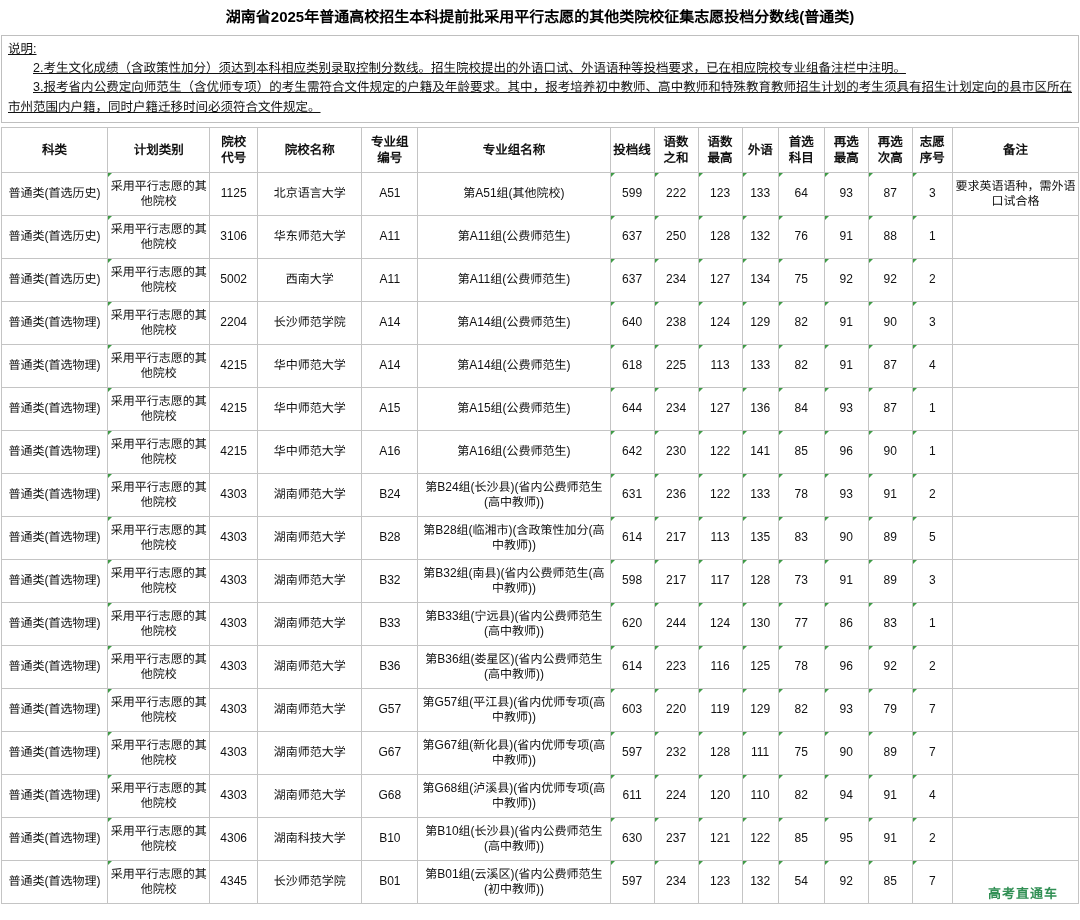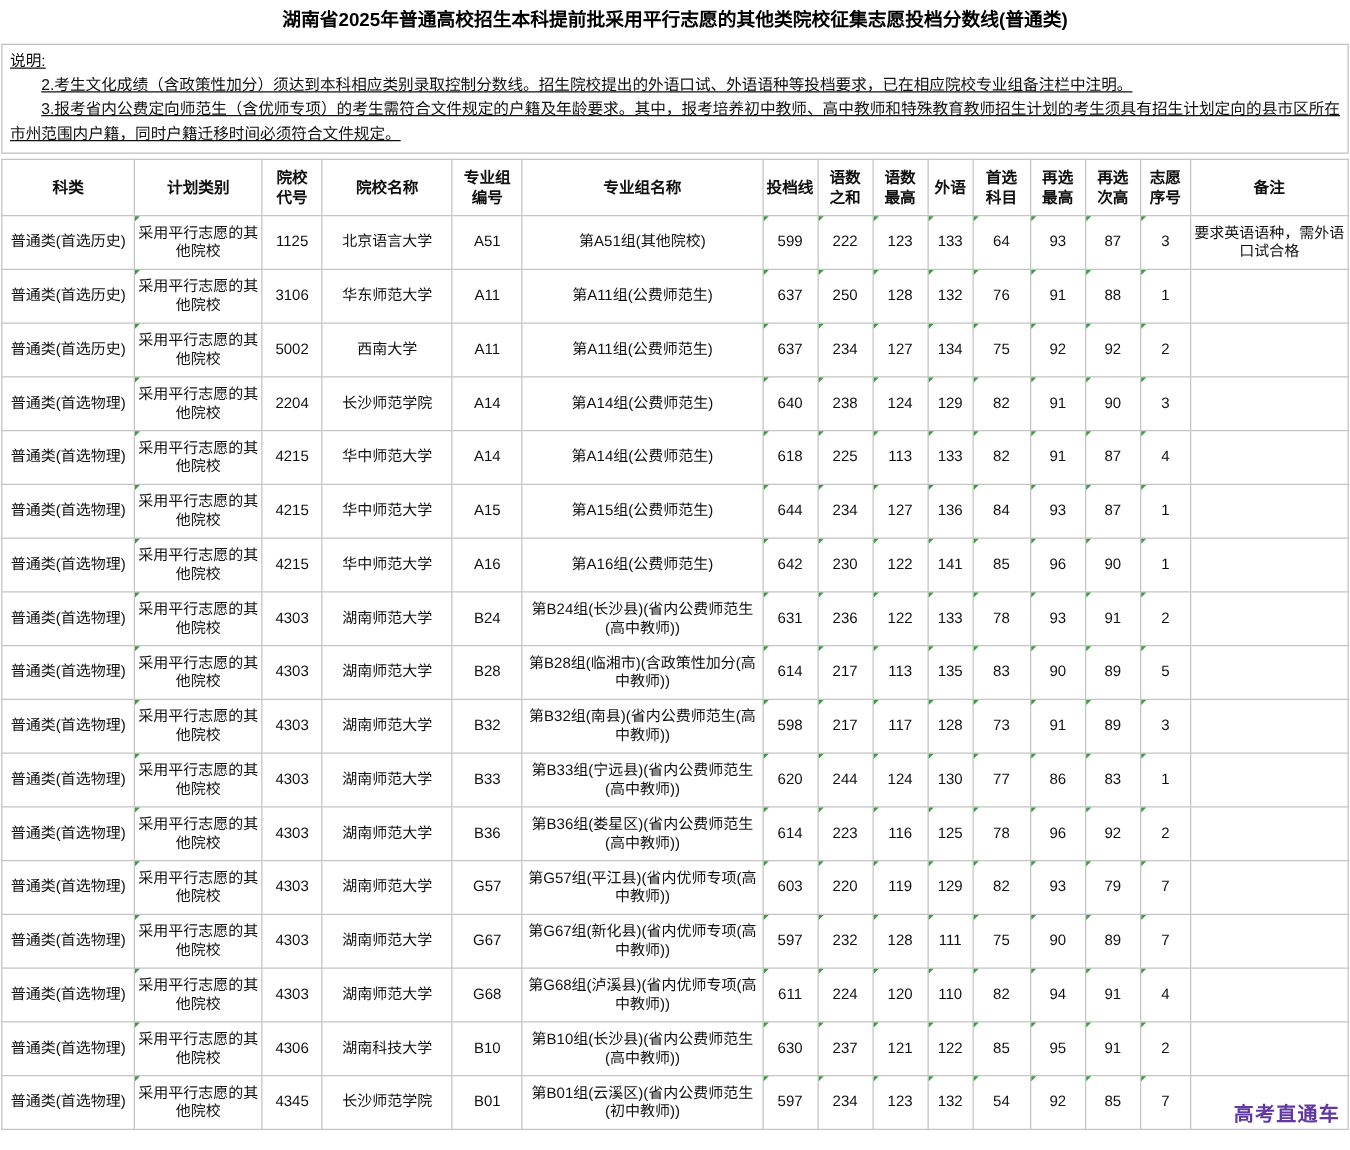--- a/index.html
+++ b/index.html
@@ -121,25 +121,25 @@
     position: absolute;
     top: 0; left: 0;
     width: 0; height: 0;
     border-top: 4px solid #3f9b46;
     border-right: 4px solid transparent;
   }
 
   
   .watermark {
     position: absolute;
-    right: 8px;
+    right: 22px;
     bottom: 18px;
-    font-size: 16px;
+    font-size: 13px;
     font-weight: bold;
-    color: #4c1d95;
+    color: #15803d;
     letter-spacing: 1px;
     opacity: 0.88;
     pointer-events: none;
     font-family: "Liberation Sans", "DejaVu Sans", sans-serif;
   }
 </style>
 </head>
 <body>
 
 <div class="page">

